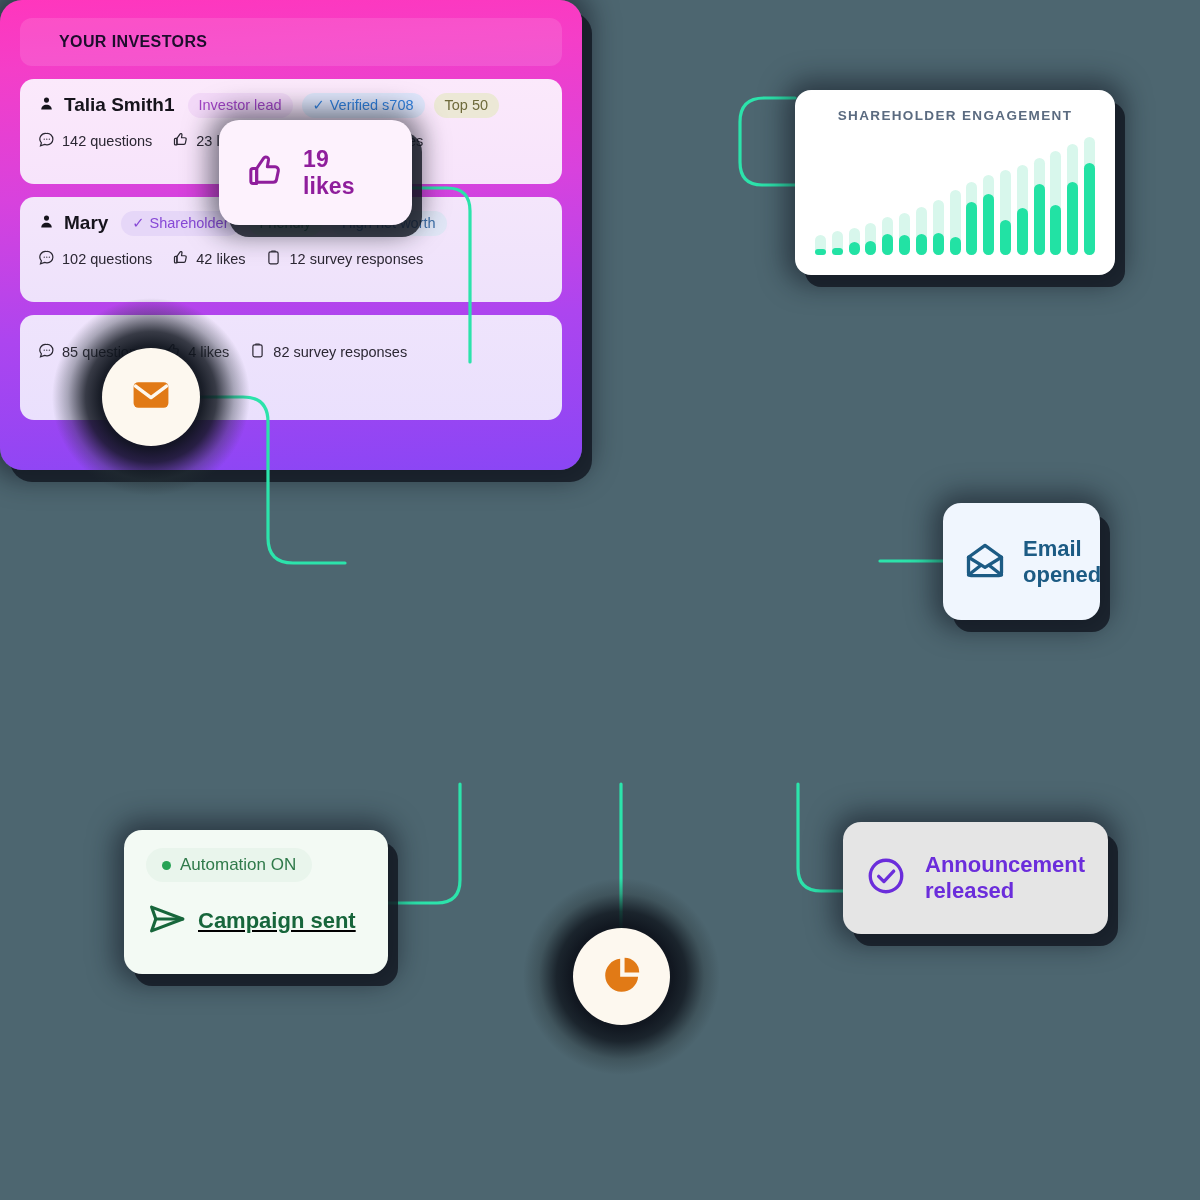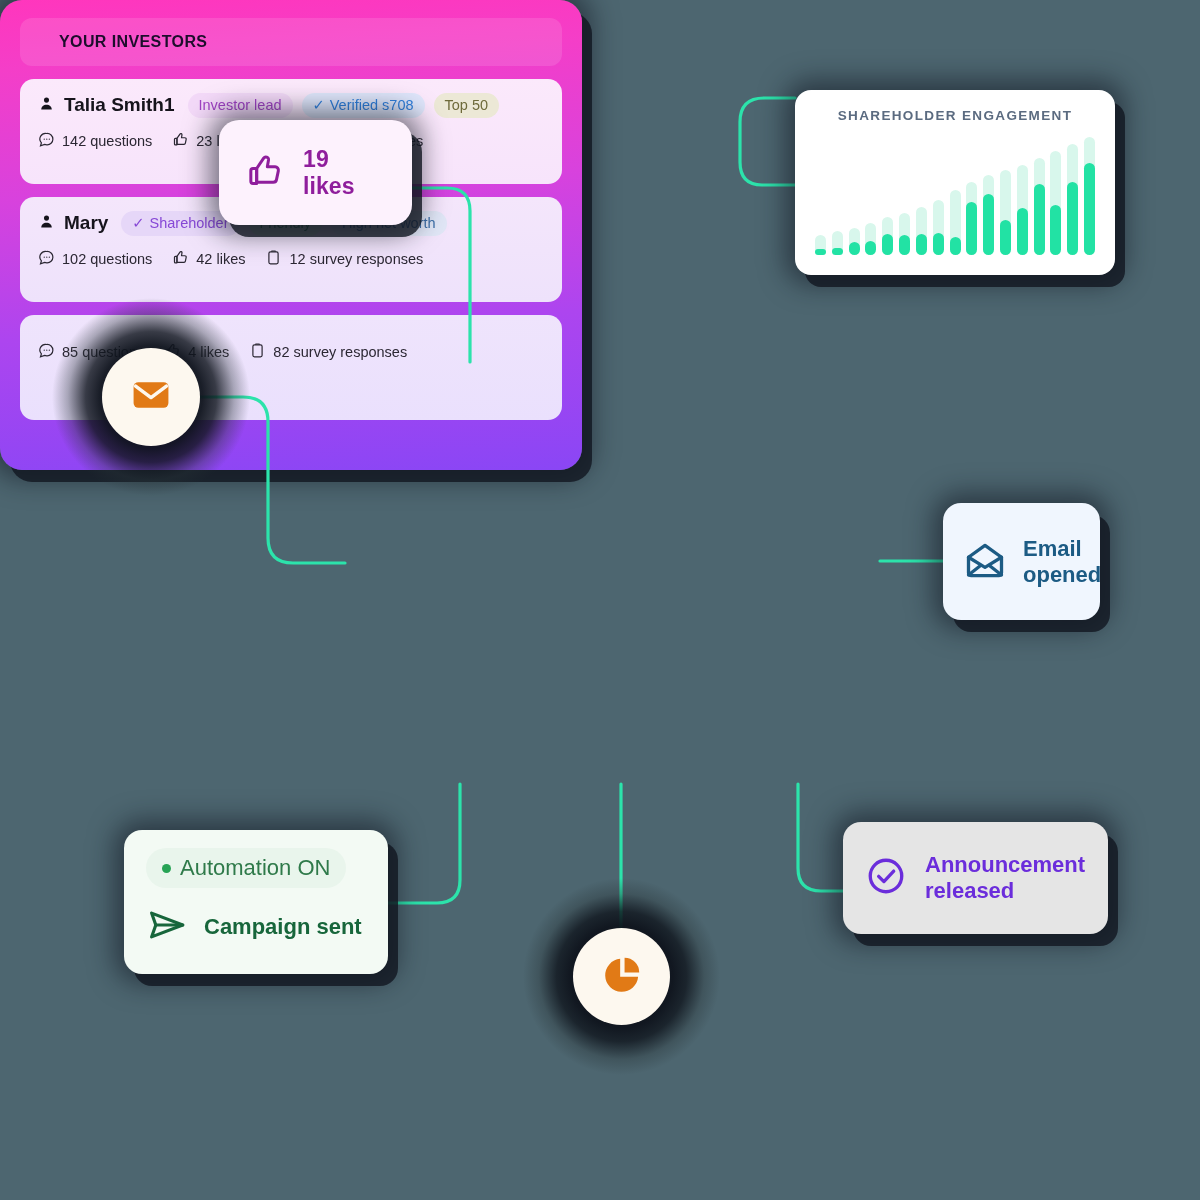--- a/index.html
+++ b/index.html
@@ -113,24 +113,24 @@
 
   
   #campaign-card{
     left:124px;top:830px;width:264px;height:144px;
     background:#f3faf4;border-radius:18px;
     z-index:4;padding:18px 22px;box-sizing:border-box;
   }
   #automation-pill{
     display:inline-flex;align-items:center;gap:9px;
     background:#e9f5ec;border-radius:20px;padding:7px 16px;
-    font-size:22px;color:#2f7a4a;
+    font-size:17px;color:#2f7a4a;
   }
   #automation-dot{width:9px;height:9px;border-radius:50%;background:#27a355;display:inline-block;}
-  #campaign-row{display:flex;align-items:center;gap:16px;margin-top:16px;}
+  #campaign-row{display:flex;align-items:center;gap:10px;margin-top:16px;text-decoration:underline;}
   #campaign-row .lbl{font-size:22px;font-weight:700;color:#17663b;}
 
   
   #announce-card{
     left:843px;top:822px;width:265px;height:112px;
     background:#e5e5e5;border-radius:18px;
     display:flex;align-items:center;gap:18px;padding:0 22px;
     z-index:4;box-sizing:border-box;
   }
   #announce-card .lbl{font-size:22px;font-weight:700;color:#6b2ddb;line-height:1.18;}

